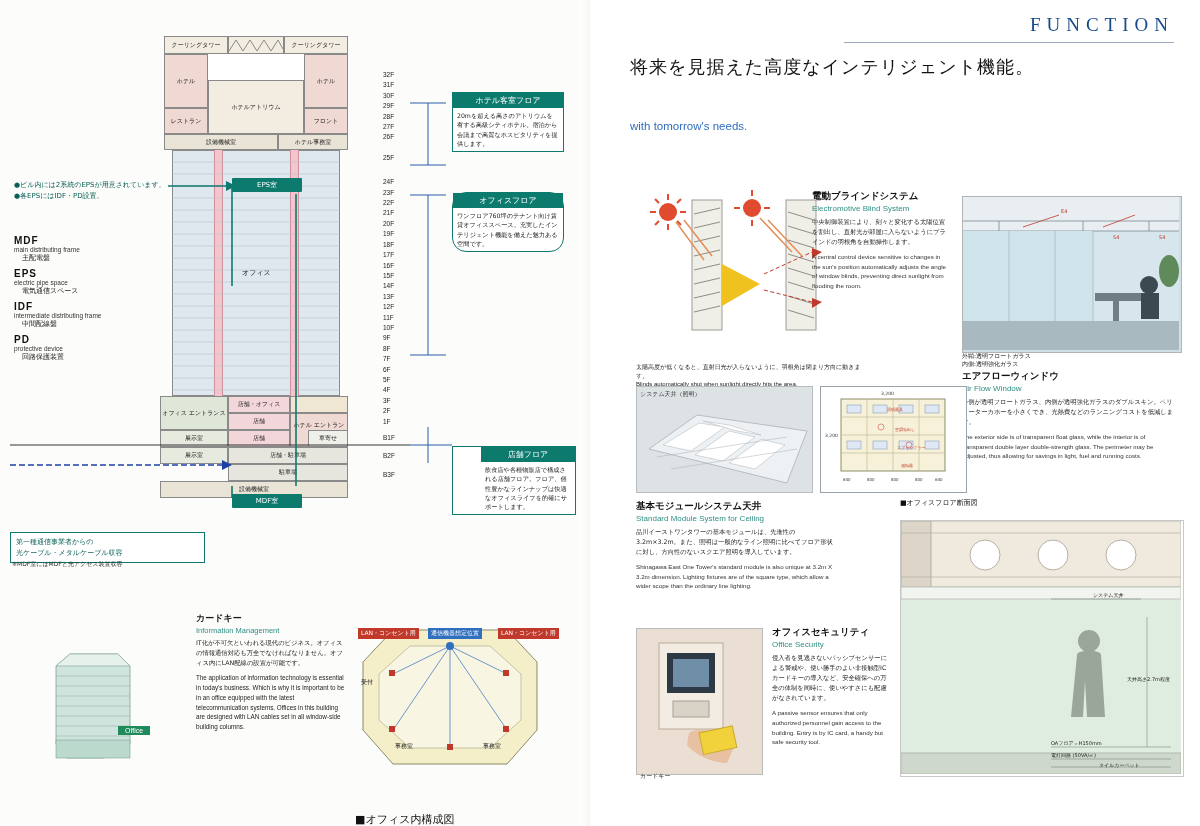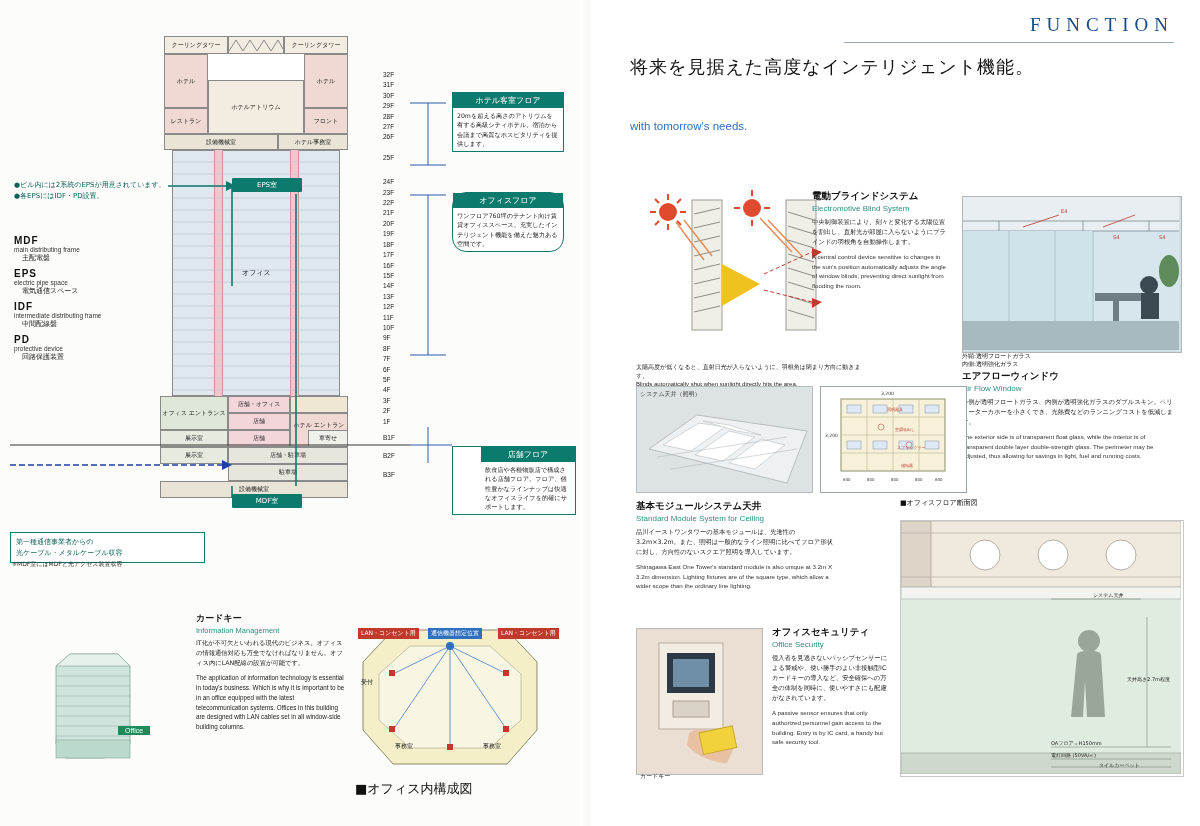--- a/index.html
+++ b/index.html
@@ -72,21 +72,21 @@
 
   
   .infoblk{position:absolute;left:196px;top:612px;width:150px;}
   .infoblk h4{margin:0;font-size:9px;}
   .infoblk .en{font-size:7.5px;color:#2f8f84;margin:1px 0 3px;}
   .infoblk p{margin:0 0 6px;font-size:6.3px;line-height:1.55;color:#222;}
 
   
   .planwrap{position:absolute;left:355px;top:612px;width:190px;height:170px;}
   .plan-label{position:absolute;font-size:6px;}
-  .plan-cap{position:absolute;left:355px;top:780px;font-size:13px;color:#111;}
+  .plan-cap{position:absolute;left:355px;top:812px;font-size:11px;color:#111;}
 
   .lanlegend{position:absolute;top:628px;font-size:6px;color:#fff;padding:1px 3px;}
 
   
   .towerthumb{position:absolute;left:40px;top:640px;width:110px;height:130px;}
   .officebadge{position:absolute;left:118px;top:726px;background:#1f8a5a;color:#fff;
     font-size:7px;padding:1px 7px;}
 
   
   .panel-title{font-size:9.5px;font-weight:bold;color:#111;}

